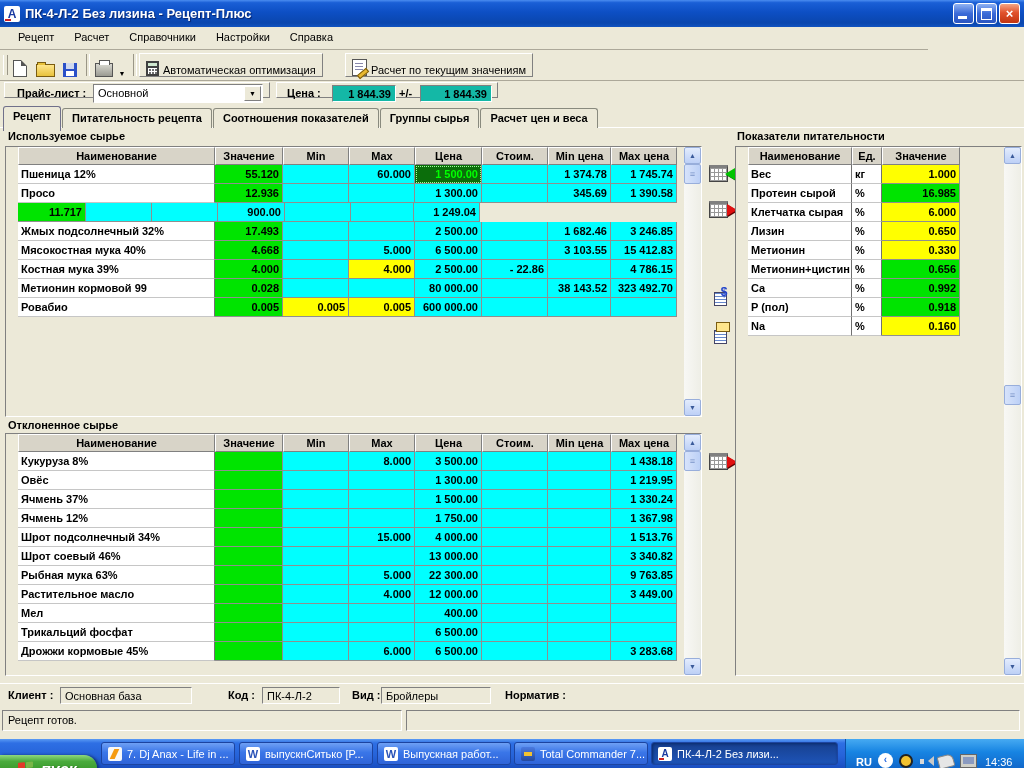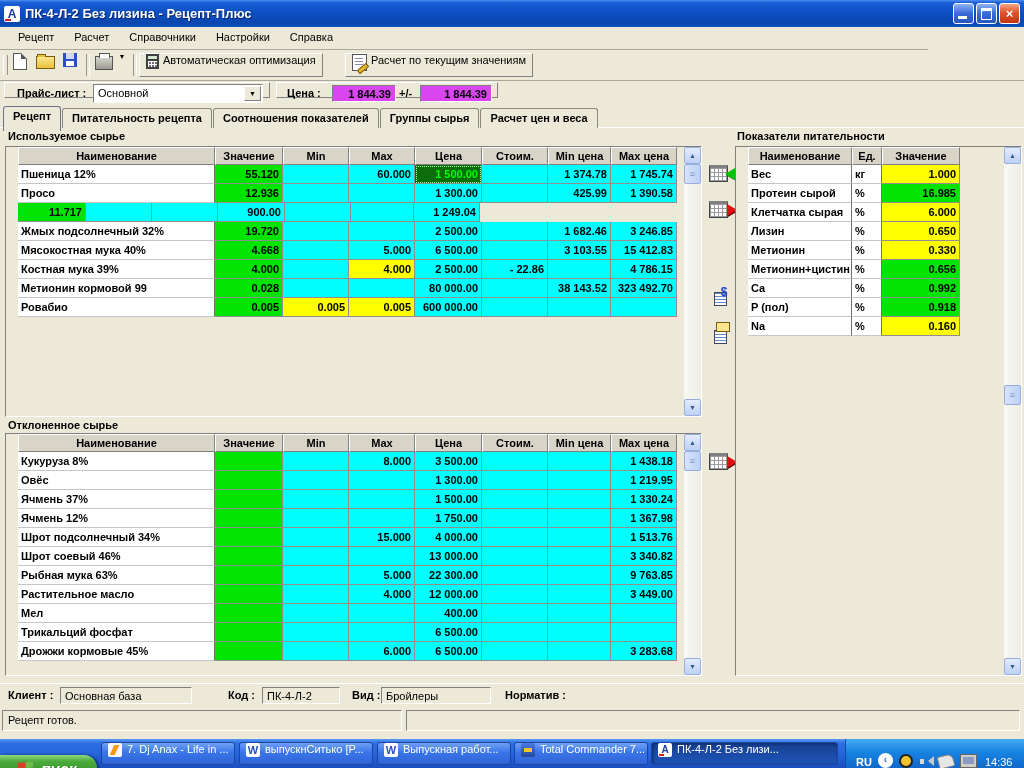--- a/index.html
+++ b/index.html
@@ -24,21 +24,21 @@
 
   
   .menubar{position:absolute;left:0;top:27px;width:928px;height:23px;background:#ece9d8;
     border-bottom:1px solid #aca899;box-sizing:border-box;padding-left:8px;}
   .menu-item{display:inline-block;padding:4px 10px 0 10px;font-size:11px;color:#000;height:19px;}
 
   
   .toolbar{position:absolute;left:0;top:50px;width:1024px;height:31px;background:#ece9d8;
     border-bottom:1px solid #aca899;box-sizing:border-box;}
   .tb-grip{position:absolute;left:3px;top:5px;width:3px;height:20px;border-left:1px solid #fff;border-right:1px solid #9a9687;}
-  .tbtn{position:absolute;top:3px;height:24px;display:flex;align-items:flex-start;justify-content:center;box-sizing:border-box;}
+  .tbtn{position:absolute;top:3px;height:24px;display:flex;align-items:flex-end;justify-content:center;box-sizing:border-box;}
   .tbtn.small{width:24px;}
   .tbtn.raised{border:1px solid;border-color:#fff #808080 #808080 #fff;background:#ece9d8;padding:0 6px;gap:4px;font-size:11px;white-space:nowrap;}
   .tb-sep{position:absolute;top:4px;width:2px;height:22px;border-left:1px solid #9a9687;border-right:1px solid #fff;}
   
   .ic-new{width:12px;height:15px;background:#fff;border:1px solid #555;position:relative;}
   .ic-new::after{content:"";position:absolute;right:-1px;top:-1px;border:3px solid #ece9d8;border-left-color:#555;border-bottom-color:#555;}
   .ic-open{width:17px;height:11px;background:linear-gradient(180deg,#ffe68c,#e8c23c);border:1px solid #7a5c10;position:relative;margin-top:3px;}
   .ic-open::before{content:"";position:absolute;left:0;top:-3px;width:7px;height:2px;background:#e8c23c;border:1px solid #7a5c10;border-bottom:none;}
   .ic-save{width:14px;height:14px;background:#2a50c8;position:relative;}
   .ic-save::before{content:"";position:absolute;left:3px;top:0;width:8px;height:6px;background:#cfd8ee;}
@@ -57,21 +57,21 @@
   .ic-page-pen::after{content:"";position:absolute;right:-3px;bottom:-1px;width:10px;height:3px;background:#e8b830;transform:rotate(-40deg);border:1px solid #7a5c10;}
 
   
   .pricebar{position:absolute;left:0;top:81px;width:1024px;height:25px;background:#ece9d8;}
   .grp{position:absolute;top:1px;height:16px;border:1px solid;border-color:#fff #808080 #808080 #fff;box-sizing:border-box;background:#ece9d8;}
   .blabel{font-weight:bold;font-size:11px;white-space:nowrap;}
   .combo{position:absolute;background:#fff;border:1px solid;border-color:#808080 #fff #fff #808080;box-sizing:border-box;
     font-size:11px;padding:2px 0 0 4px;}
   .combo-btn{position:absolute;right:1px;top:1px;width:17px;height:15px;background:#ece9d8;
     border:1px solid;border-color:#fff #808080 #808080 #fff;box-sizing:border-box;text-align:center;font-size:7px;line-height:13px;}
-  .sunkbox{position:absolute;background:#d946ef;border:1px solid;border-color:#808080 #fff #fff #808080;box-sizing:border-box;
+  .sunkbox{position:absolute;background:#14b8a6;border:1px solid;border-color:#808080 #fff #fff #808080;box-sizing:border-box;
     font-weight:bold;font-size:11px;text-align:right;padding:2px 4px 0 0;}
 
   
   .tabbar{position:absolute;left:0;top:106px;width:1024px;height:22px;}
   .tabline{position:absolute;left:0;bottom:0;width:1024px;height:1px;background:#fff;}
   .tab{position:relative;display:inline-block;height:17px;padding:3px 9px 0 9px;margin-right:1px;font-weight:bold;font-size:11px;
     background:#ece9d8;border:1px solid #898a7e;border-bottom:none;border-radius:3px 3px 0 0;top:2px;white-space:nowrap;}
   .tab.active{top:0;height:21px;padding-top:3px;z-index:3;border-color:#70708a;}
   .tabs-holder{position:absolute;left:3px;top:0;}
 
@@ -131,21 +131,21 @@
   .start{position:absolute;left:0;top:16px;width:97px;height:29px;border-radius:0 13px 13px 0;
     background:linear-gradient(180deg,#8fd87e 0%,#4aab3c 22%,#37962a 60%,#2b7d20 100%);
     display:flex;align-items:center;padding-left:18px;box-sizing:border-box;box-shadow:2px 0 3px rgba(0,0,20,.45);}
   .start-label{color:#fff;font-weight:bold;font-style:italic;font-size:16px;margin-left:6px;text-shadow:1px 1px 2px #1c4a14;}
   .flag{width:17px;height:15px;display:grid;grid-template-columns:7px 7px;grid-template-rows:6px 6px;gap:1px;transform:skewY(-5deg);}
   .flag i{border-radius:1px;display:block;}
   .flag i:nth-child(1){background:#e23a2a;}.flag i:nth-child(2){background:#7ab648;}
   .flag i:nth-child(3){background:#3a6ae0;}.flag i:nth-child(4){background:#f2c230;}
   .taskbtn{position:absolute;top:3px;height:23px;border-radius:3px;border:1px solid #1c44a0;box-sizing:border-box;
     background:linear-gradient(180deg,#6fa0f4 0%,#3a76e8 45%,#2f63d8 100%);color:#fff;font-size:11px;
-    display:flex;align-items:flex-start;gap:5px;padding:0 6px;overflow:hidden;white-space:nowrap;}
+    display:flex;align-items:center;gap:5px;padding:0 6px;overflow:hidden;white-space:nowrap;}
   .taskbtn.active{background:linear-gradient(180deg,#17408f 0%,#1e54b8 100%);box-shadow:inset 1px 1px 3px #0a2a6a;}
   .tkicon{width:14px;height:14px;flex:0 0 auto;position:relative;border-radius:2px;}
   .tk-winamp{background:#f8f8f8;}
   .tk-winamp::after{content:"";position:absolute;left:4px;top:2px;width:5px;height:10px;background:#f59a10;transform:skewX(-25deg);}
   .tk-word{background:#fff;color:#2a53b8;font-weight:bold;font-size:11px;text-align:center;line-height:14px;}
   .tk-tc{background:linear-gradient(180deg,#4a7ae0,#24489e);}
   .tk-tc::after{content:"";position:absolute;left:3px;top:5px;width:8px;height:4px;background:#f2c230;}
   .tk-app{background:#fff;color:#1a3aa0;font-weight:bold;font-size:10px;text-align:center;line-height:14px;}
   .tk-app::after{content:"";position:absolute;left:1px;bottom:1px;width:5px;height:2px;background:#d02020;}
   .tray{position:absolute;right:0;top:0;height:29px;left:845px;border-left:1px solid #0d4fa8;
@@ -258,35 +258,35 @@
             <div class="gcell dcell w-minp num bg-cyan">1 374.78</div>
             <div class="gcell dcell w-maxp num bg-cyan">1 745.74</div>
           </div>
           <div class="grow">
             <div class="gcell dcell w-name name">Просо</div>
             <div class="gcell dcell w-val num bg-green">12.936</div>
             <div class="gcell dcell w-min num bg-cyan"></div>
             <div class="gcell dcell w-max num bg-cyan"></div>
             <div class="gcell dcell w-price num bg-cyan">1 300.00</div>
             <div class="gcell dcell w-cost num bg-cyan"></div>
-            <div class="gcell dcell w-minp num bg-cyan">425.99</div>
+            <div class="gcell dcell w-minp num bg-cyan">345.69</div>
             <div class="gcell dcell w-maxp num bg-cyan">1 390.58</div>
           </div>
           <div class="grow">
             <div class="gcell dcell w-val num bg-green">11.717</div>
             <div class="gcell dcell w-min num bg-cyan"></div>
             <div class="gcell dcell w-max num bg-cyan"></div>
             <div class="gcell dcell w-price num bg-cyan">900.00</div>
             <div class="gcell dcell w-cost num bg-cyan"></div>
             <div class="gcell dcell w-minp num bg-cyan"></div>
             <div class="gcell dcell w-maxp num bg-cyan">1 249.04</div>
           </div>
           <div class="grow">
             <div class="gcell dcell w-name name">Жмых подсолнечный 32%</div>
-            <div class="gcell dcell w-val num bg-green">19.720</div>
+            <div class="gcell dcell w-val num bg-green">17.493</div>
             <div class="gcell dcell w-min num bg-cyan"></div>
             <div class="gcell dcell w-max num bg-cyan"></div>
             <div class="gcell dcell w-price num bg-cyan">2 500.00</div>
             <div class="gcell dcell w-cost num bg-cyan"></div>
             <div class="gcell dcell w-minp num bg-cyan">1 682.46</div>
             <div class="gcell dcell w-maxp num bg-cyan">3 246.85</div>
           </div>
           <div class="grow">
             <div class="gcell dcell w-name name">Мясокостная мука 40%</div>
             <div class="gcell dcell w-val num bg-green">4.668</div>

